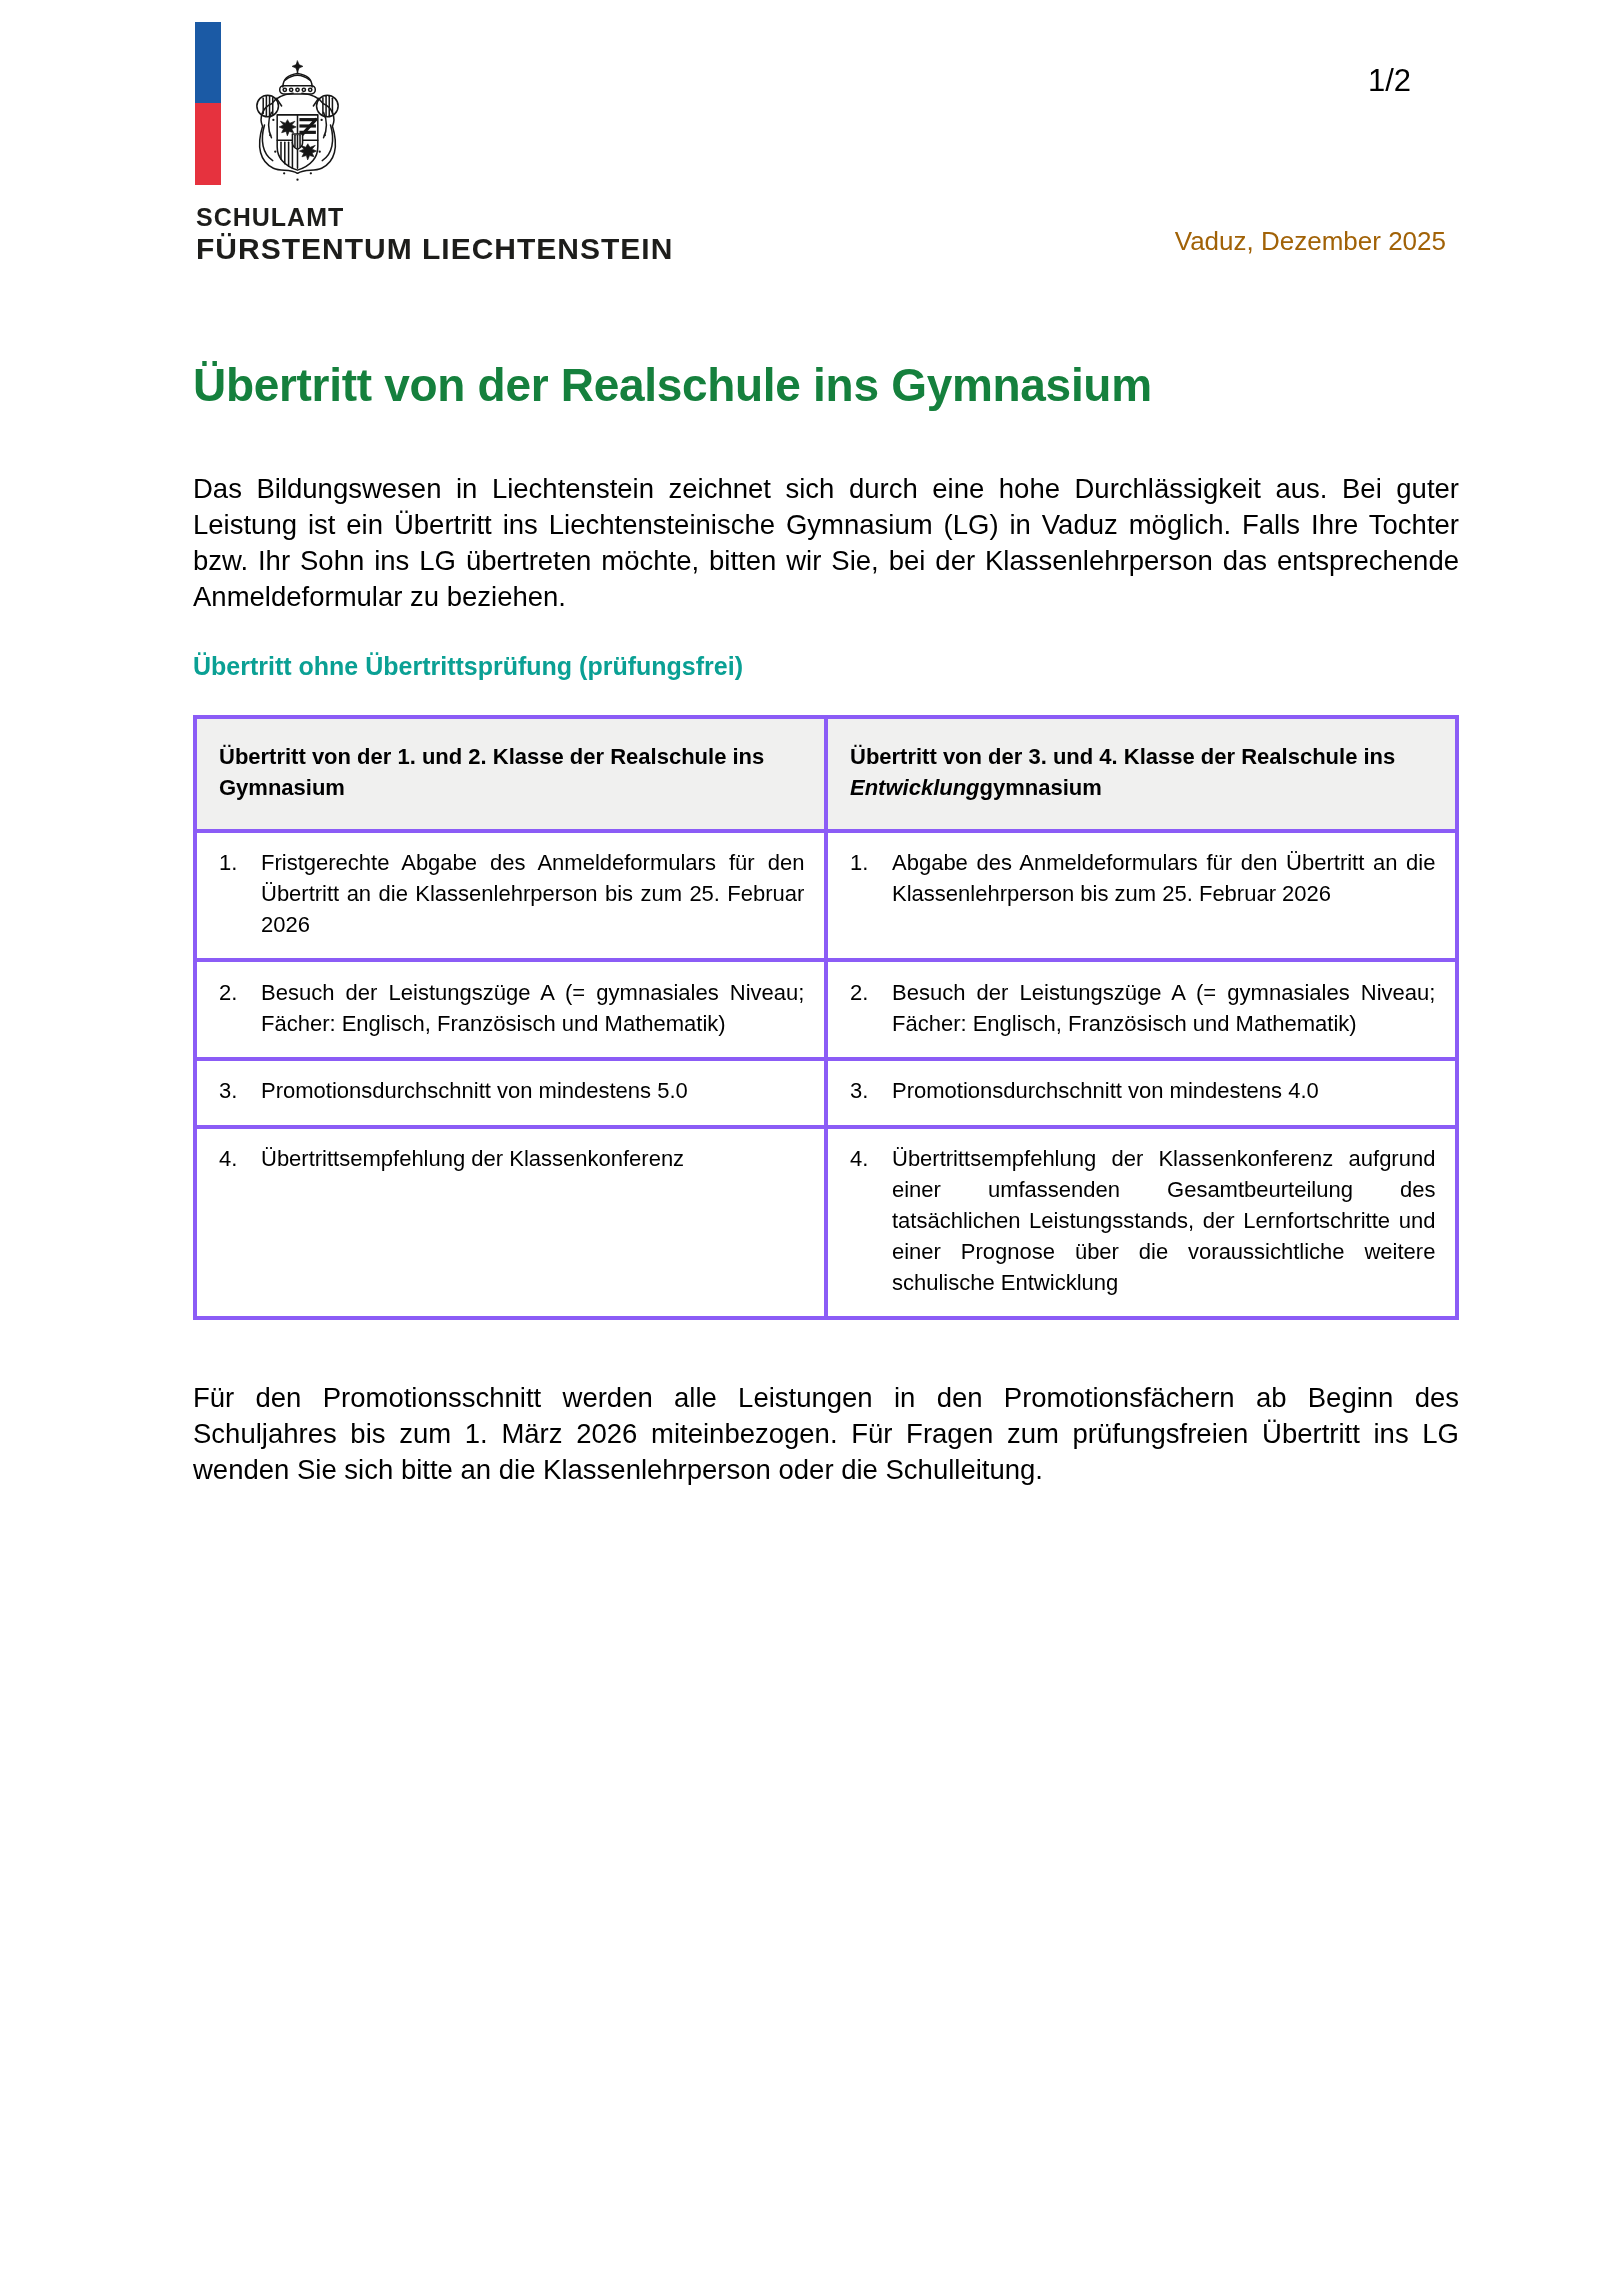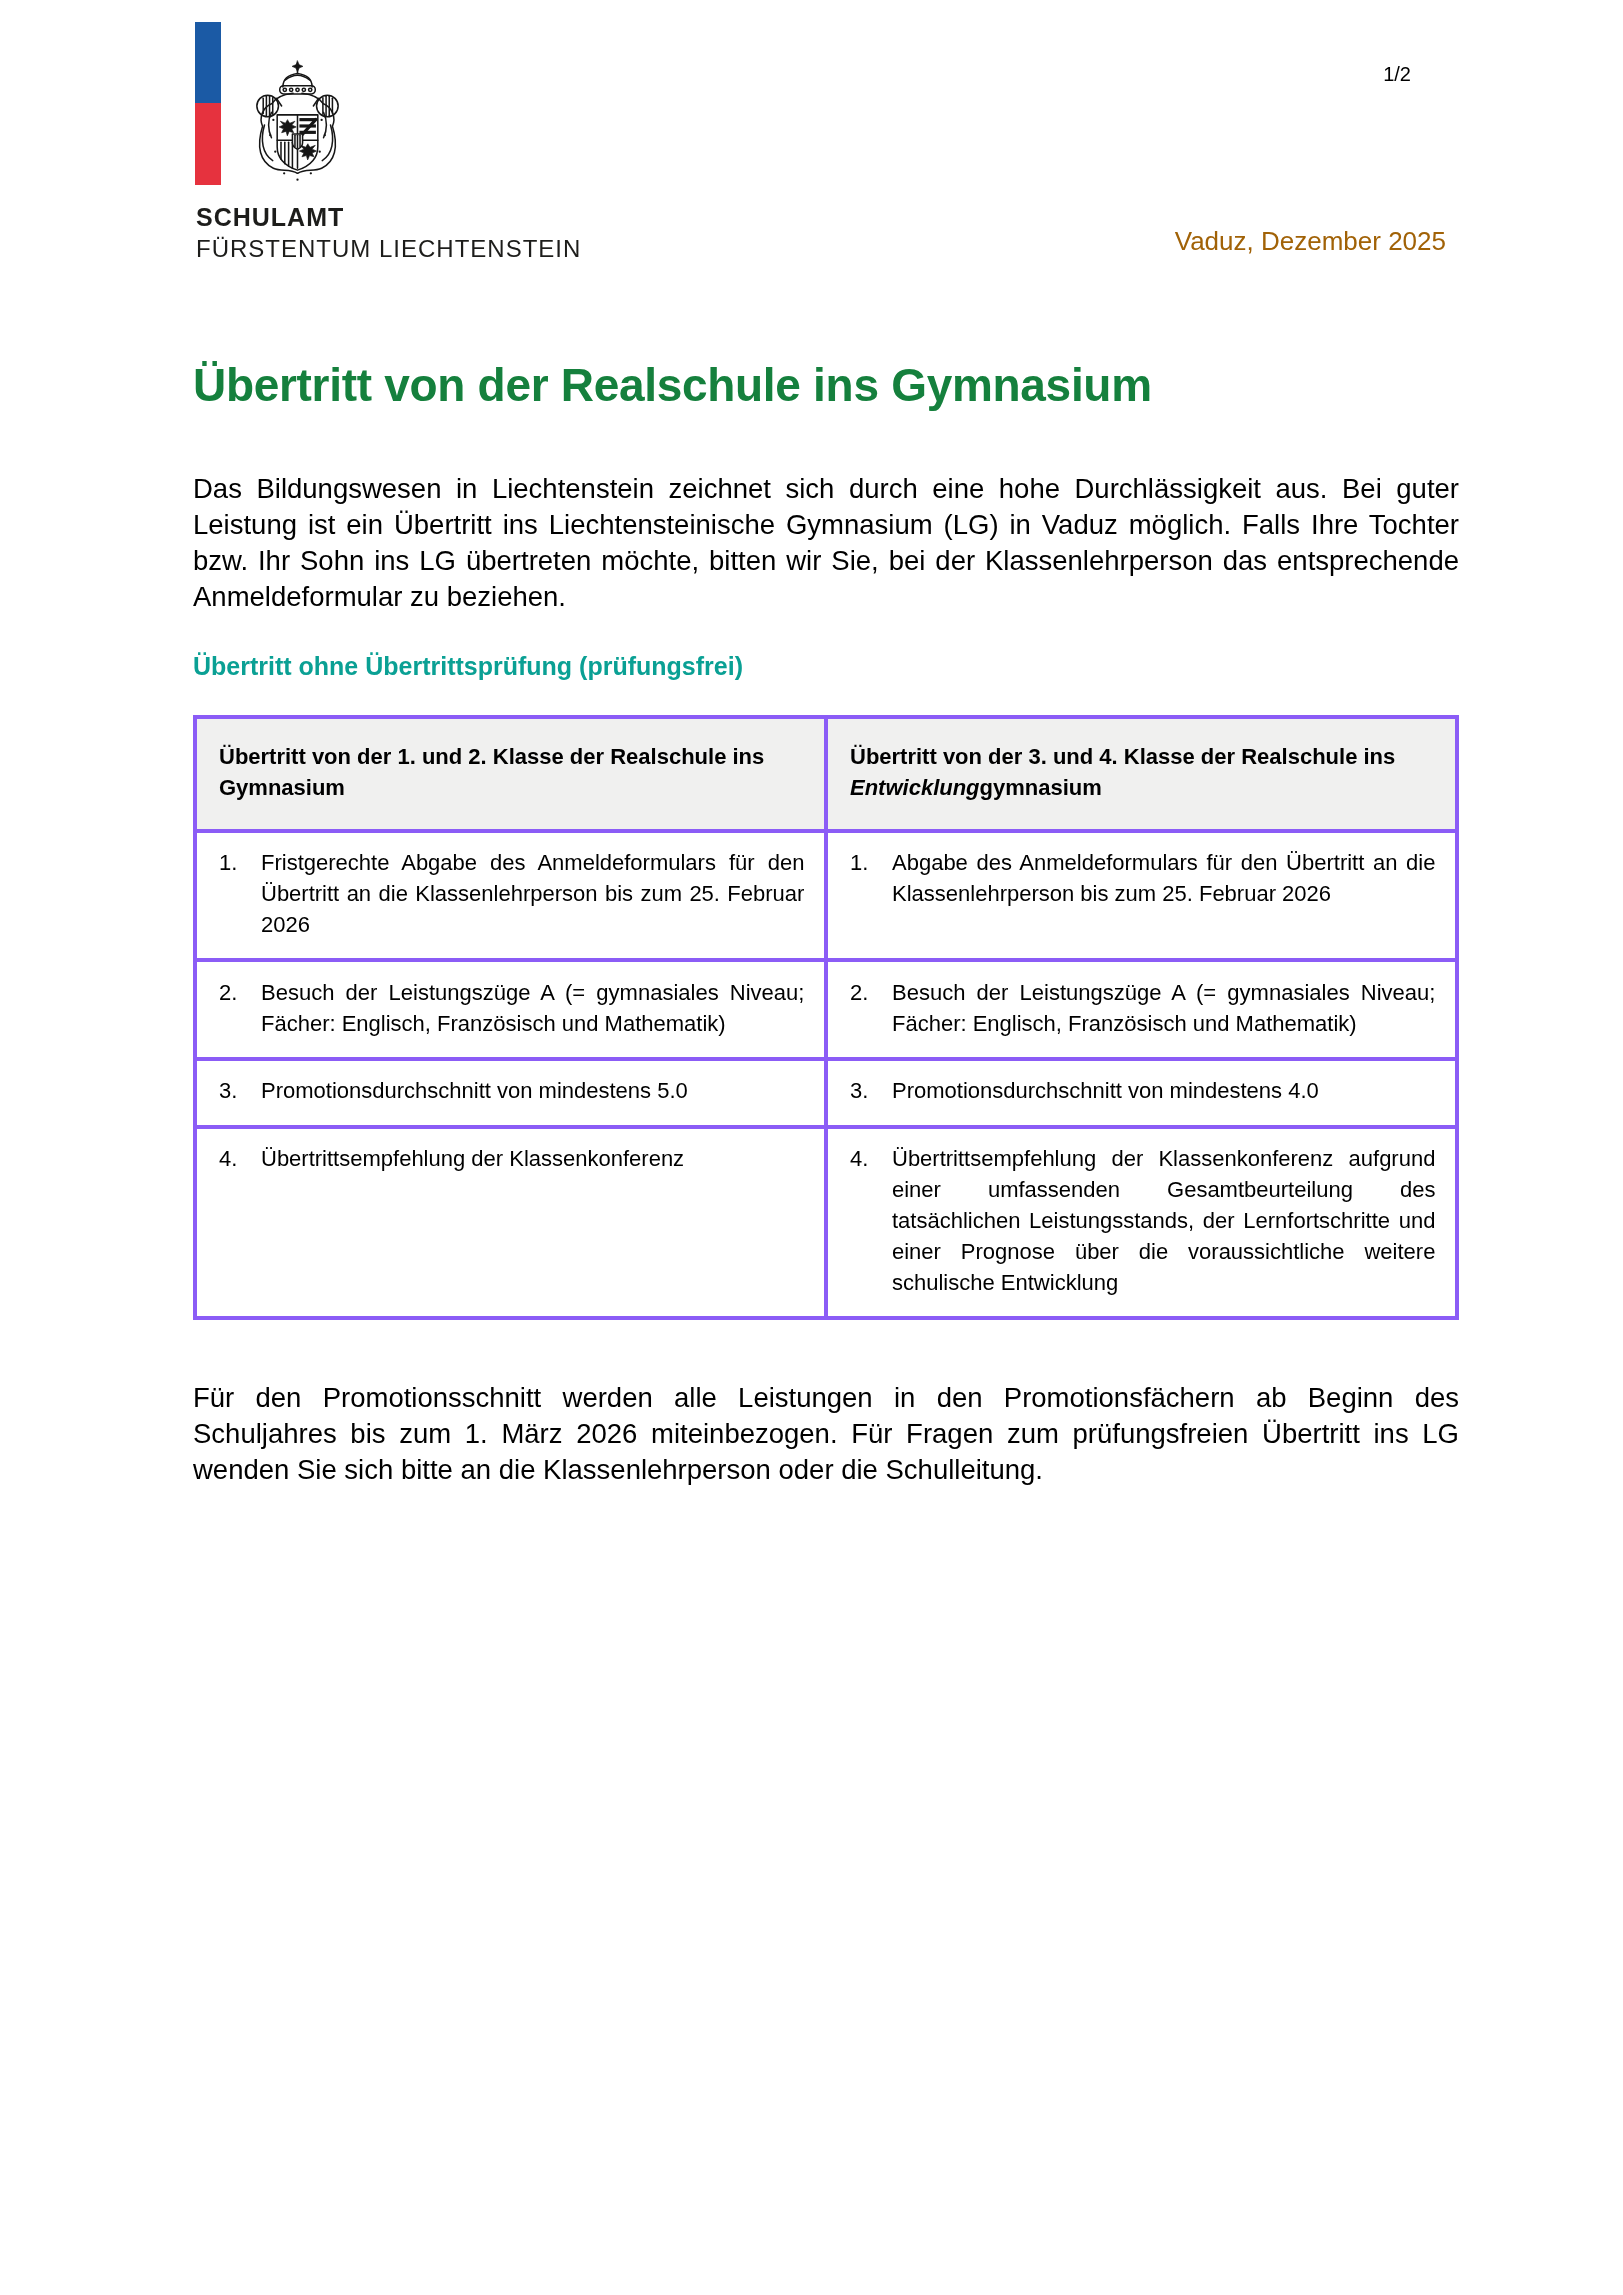--- a/index.html
+++ b/index.html
@@ -24,25 +24,25 @@
   .crest {
     position: absolute; left: 243px; top: 59px;
     width: 109px; height: 127px;
   }
 
   .agency {
     position: absolute; left: 196px; top: 202px;
     color: #1d1d1b; white-space: nowrap;
   }
   .agency .line1 { font-size: 25px; font-weight: 700; letter-spacing: 1px; line-height: 31px; }
-  .agency .line2 { font-size: 24px; font-weight: 400; letter-spacing: 1px; line-height: 31px; }
+  .agency .line2 { font-size: 30px; font-weight: 700; letter-spacing: 1px; line-height: 31px; }
 
   .page-num {
     position: absolute; top: 63px; right: 212px;
-    font-size: 20px; color: #000;
+    font-size: 31px; color: #000;
   }
   .date-line {
     position: absolute; top: 226px; right: 177px;
     font-size: 26px; color: #a16207;
   }
 
   
   .content {
     position: absolute; left: 193px; top: 0;
     width: 1266px;

